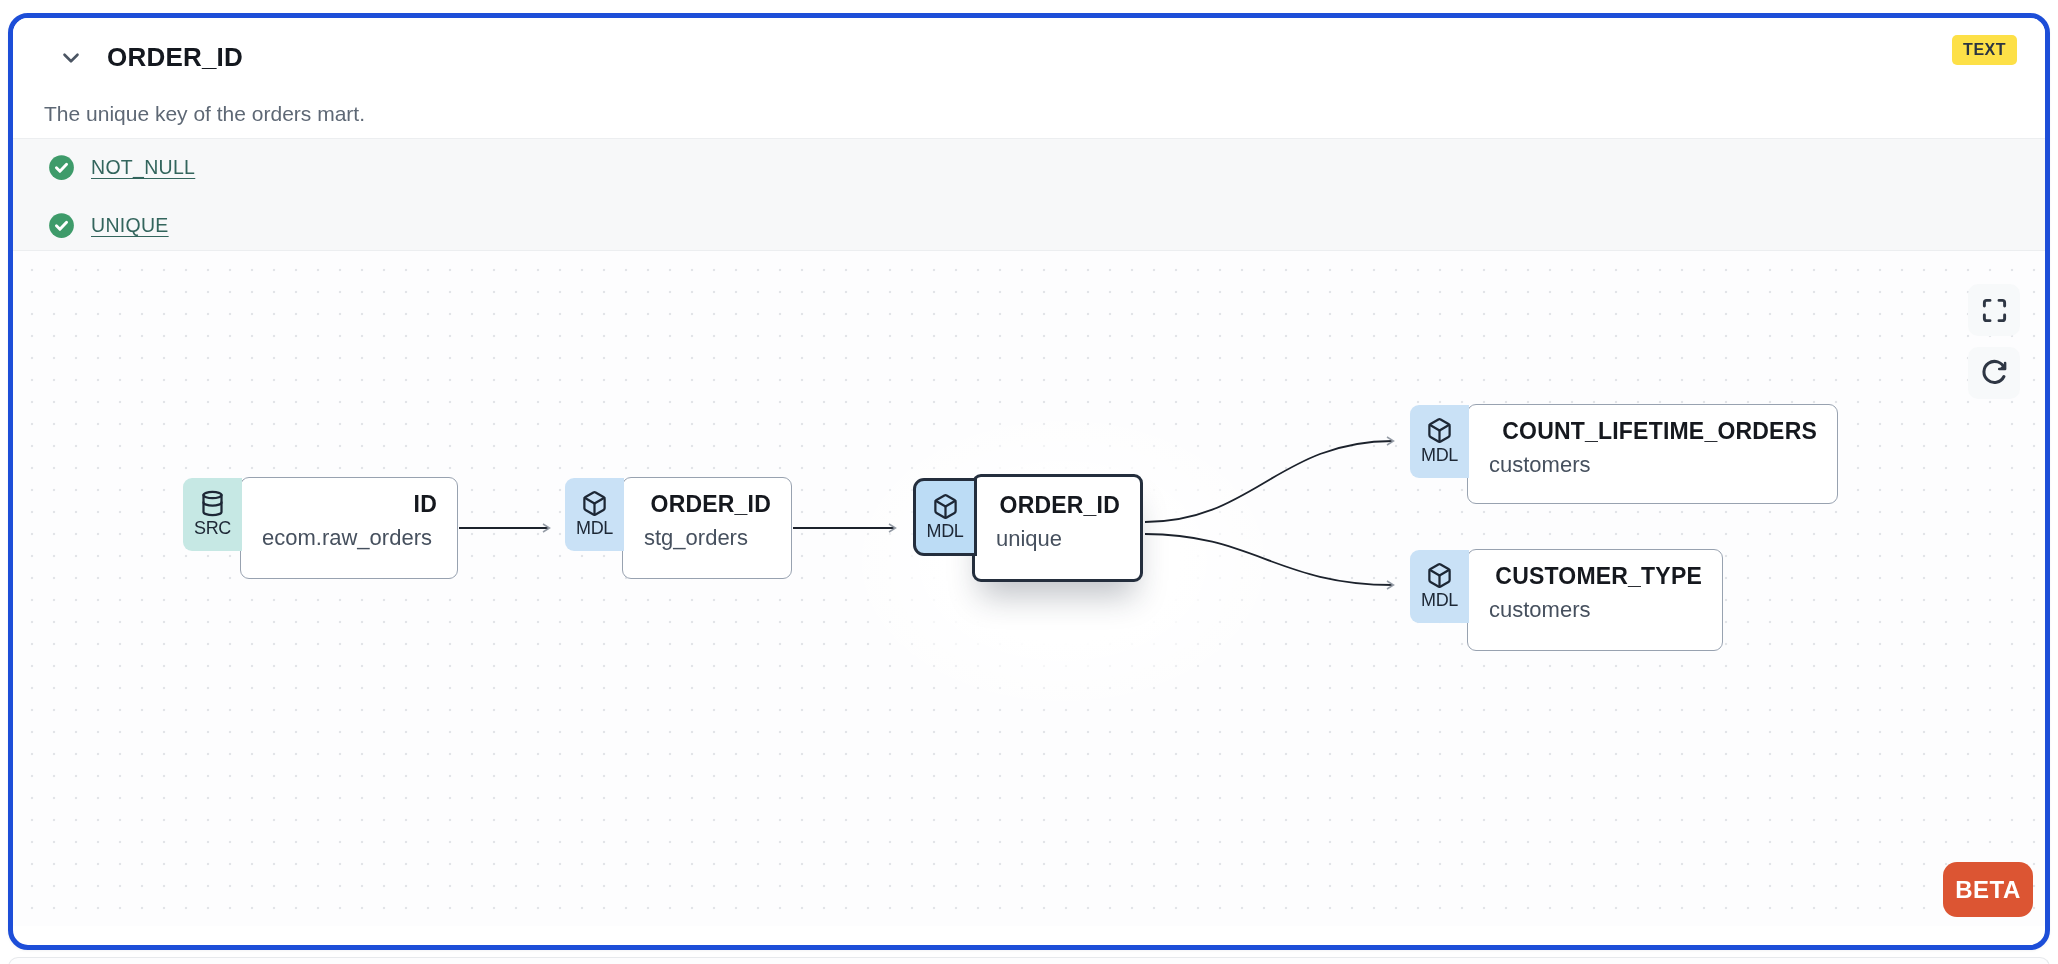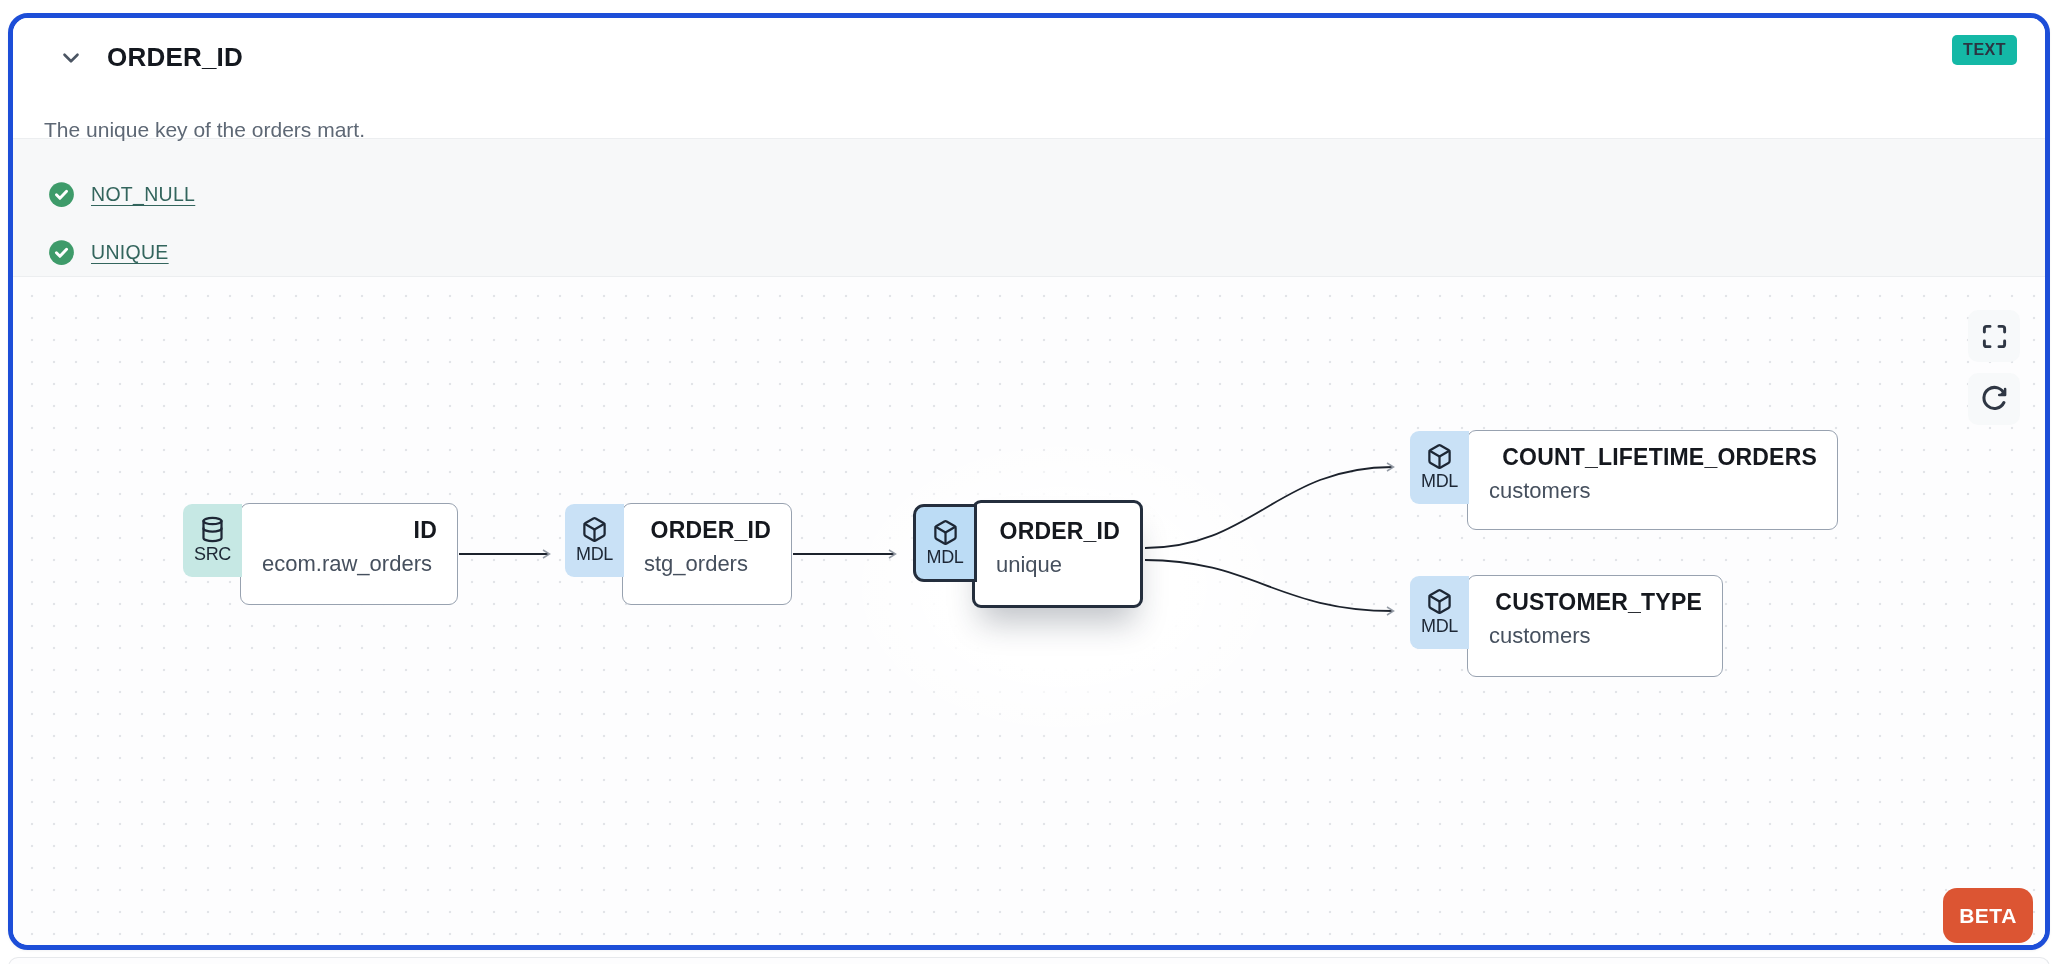--- a/index.html
+++ b/index.html
@@ -18,29 +18,29 @@
     background-size:22px 22px; background-position:8px 6px;
   }
 
   
   .header { position:relative; height:120px; padding:24px 28px 0 31px; background:#fff; }
   .title-row { display:flex; align-items:center; gap:23px; padding-left:14px; }
   .chevron-btn { width:26px; height:26px; border:none; background:transparent; cursor:pointer; display:flex; align-items:center; justify-content:center; }
   .page-title { font-size:26px; font-weight:600; color:#14181f; letter-spacing:.2px; }
   .type-badge {
     position:absolute; top:17px; right:28px;
-    background:#14b8a6; color:#2b3442; font-size:16px; font-weight:600;
+    background:#fde047; color:#2b3442; font-size:16px; font-weight:600;
     letter-spacing:.5px; padding:6px 11px; border-radius:5px;
   }
-  .description { margin-top:45px; font-size:21px; color:#5e6875; }
+  .description { margin-top:29px; font-size:21px; color:#5e6875; }
 
   
   .tests {
-    height:139px; background:#f7f8f9; border-top:1px solid #eceef0; border-bottom:1px solid #eceef0;
-    padding:33px 0 0 35px;
+    height:113px; background:#f7f8f9; border-top:1px solid #eceef0; border-bottom:1px solid #eceef0;
+    padding:6px 0 0 35px;
   }
   .test-row { display:flex; align-items:center; gap:16px; height:44px; margin-bottom:14px; cursor:pointer; width:max-content; }
   .test-link {
     font-size:19.5px; font-weight:500; letter-spacing:.3px;
     color:var(--link-teal,#33655d); text-decoration:underline; text-underline-offset:4px;
   }
 
   
   .canvas {
     position:relative; height:675px; background:#fdfdfe;
@@ -91,21 +91,21 @@
   .controls { position:absolute; right:25px; top:33px; z-index:4; display:flex; flex-direction:column; gap:11px; }
   .ctrl-btn {
     width:52px; height:52px; border:none; border-radius:10px; background:#f7f9fa;
     display:flex; align-items:center; justify-content:center; cursor:pointer; color:#2f3744;
   }
 
   .beta-badge {
     position:absolute; left:1930px; top:611px; width:90px; height:55px; z-index:4;
     background:var(--accent-orange,#dc5533); color:#fff; border-radius:14px;
     display:flex; align-items:center; justify-content:center;
-    font-size:21px; font-weight:700; letter-spacing:.5px;
+    font-size:24px; font-weight:700; letter-spacing:.5px;
   }
 
   svg { display:block; }
 </style>
 </head>
 <body>
 
 <div class="card">
 
   <div class="header">

